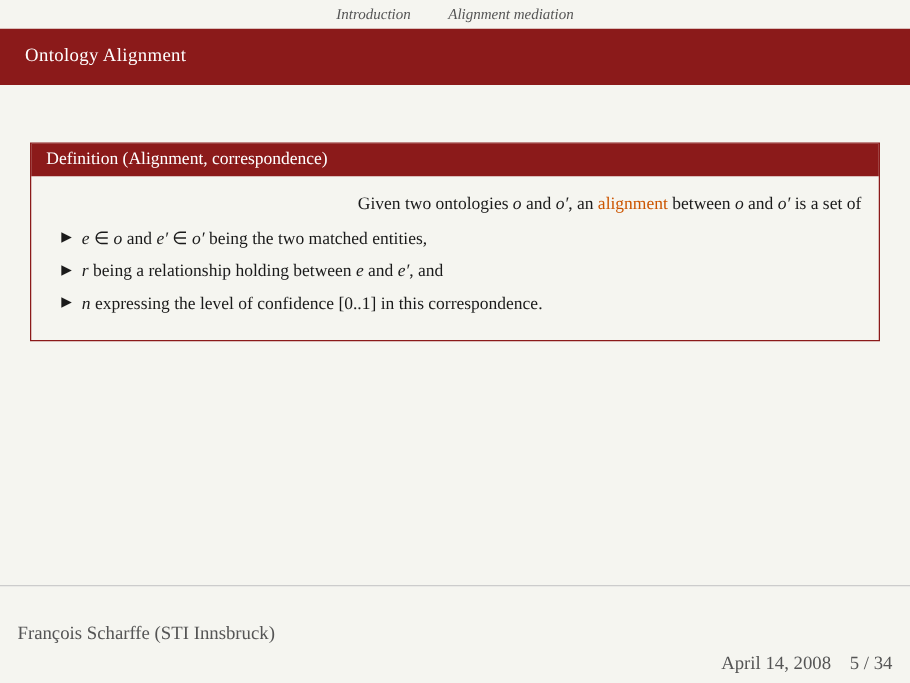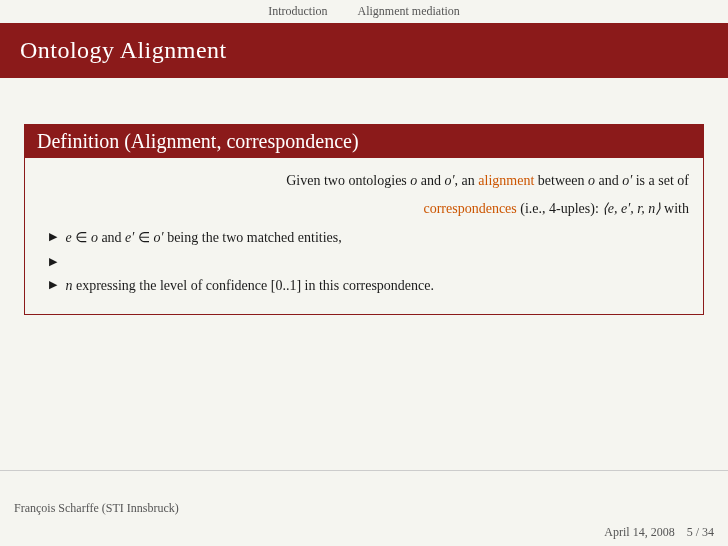--- a/index.html
+++ b/index.html
@@ -22,58 +22,59 @@
       text-align: center;
       padding: 4px 0;
       font-size: 12px;
       color: #555;
       border-bottom: none;
     }
 
     .top-nav .nav-items {
       display: inline-flex;
       gap: 30px;
+      font-style: italic;
     }
 
     .top-nav .nav-item {
       color: #555;
       font-size: 12px;
     }
 
     
     .title-section {
       background: #8b1a1a;
       padding: 14px 20px 14px 20px;
       margin: 0;
     }
 
     .title-section h1 {
       color: #fff;
-      font-size: 24px;
+      font-size: 15px;
       font-weight: normal;
       font-family: Georgia, serif;
       letter-spacing: 0.02em;
     }
 
     
     .main-content {
       padding: 18px 24px 8px 24px;
     }
 
     
     .definition-box {
       border: 1.5px solid #8b1a1a;
       margin-top: 8px;
     }
 
     .definition-header {
       background: #8b1a1a;
       color: #fff;
       padding: 5px 12px;
-      font-size: 20px;
+      font-size: 14px;
       font-weight: normal;
     }
 
     .definition-body {
       padding: 12px 14px 14px 14px;
       font-size: 14px;
       line-height: 1.6;
       text-align: right;
     }
 
@@ -121,21 +122,21 @@
       position: absolute;
       bottom: 0;
       left: 0;
       right: 0;
       background: #f5f5f0;
       border-top: 1px solid #ccc;
       padding: 6px 14px;
       display: flex;
       justify-content: space-between;
       align-items: center;
-      font-size: 12px;
+      font-size: 15px;
       color: #555;
     }
 
     .footer-center {
       color: #555;
     }
 
     .footer-right {
       color: #555;
       margin-top: 48px;
@@ -195,31 +196,29 @@
 </div>
 
 <div class="main-content">
   <div class="spacer-large"></div>
 
   <div class="definition-box">
     <div class="definition-header">Definition (Alignment, correspondence)</div>
     <div class="definition-body">
       <p>
         Given two ontologies <span class="italic">o</span> and <span class="italic">o′</span>, an <span class="highlight-orange">alignment</span> between <span class="italic">o</span> and <span class="italic">o′</span> is a set of
-      </p>
-      <p>
-        <span class="highlight-orange">correspondences</span> (i.e., 4-uples): <span class="math">⟨e, e′, r, n⟩</span> with
       </p>
       <ul class="bullet-list">
         <li>
           <span class="bullet-arrow">▶</span>
           <span><span class="italic">e</span> ∈ <span class="italic">o</span> and <span class="italic">e′</span> ∈ <span class="italic">o′</span> being the two matched entities,</span>
         </li>
         <li>
           <span class="bullet-arrow">▶</span>
+          <span><span class="italic">r</span> being a relationship holding between <span class="italic">e</span> and <span class="italic">e′</span>, and</span>
         </li>
         <li>
           <span class="bullet-arrow">▶</span>
           <span><span class="italic">n</span> expressing the level of confidence [0..1] in this correspondence.</span>
         </li>
       </ul>
     </div>
   </div>
 </div>
 

